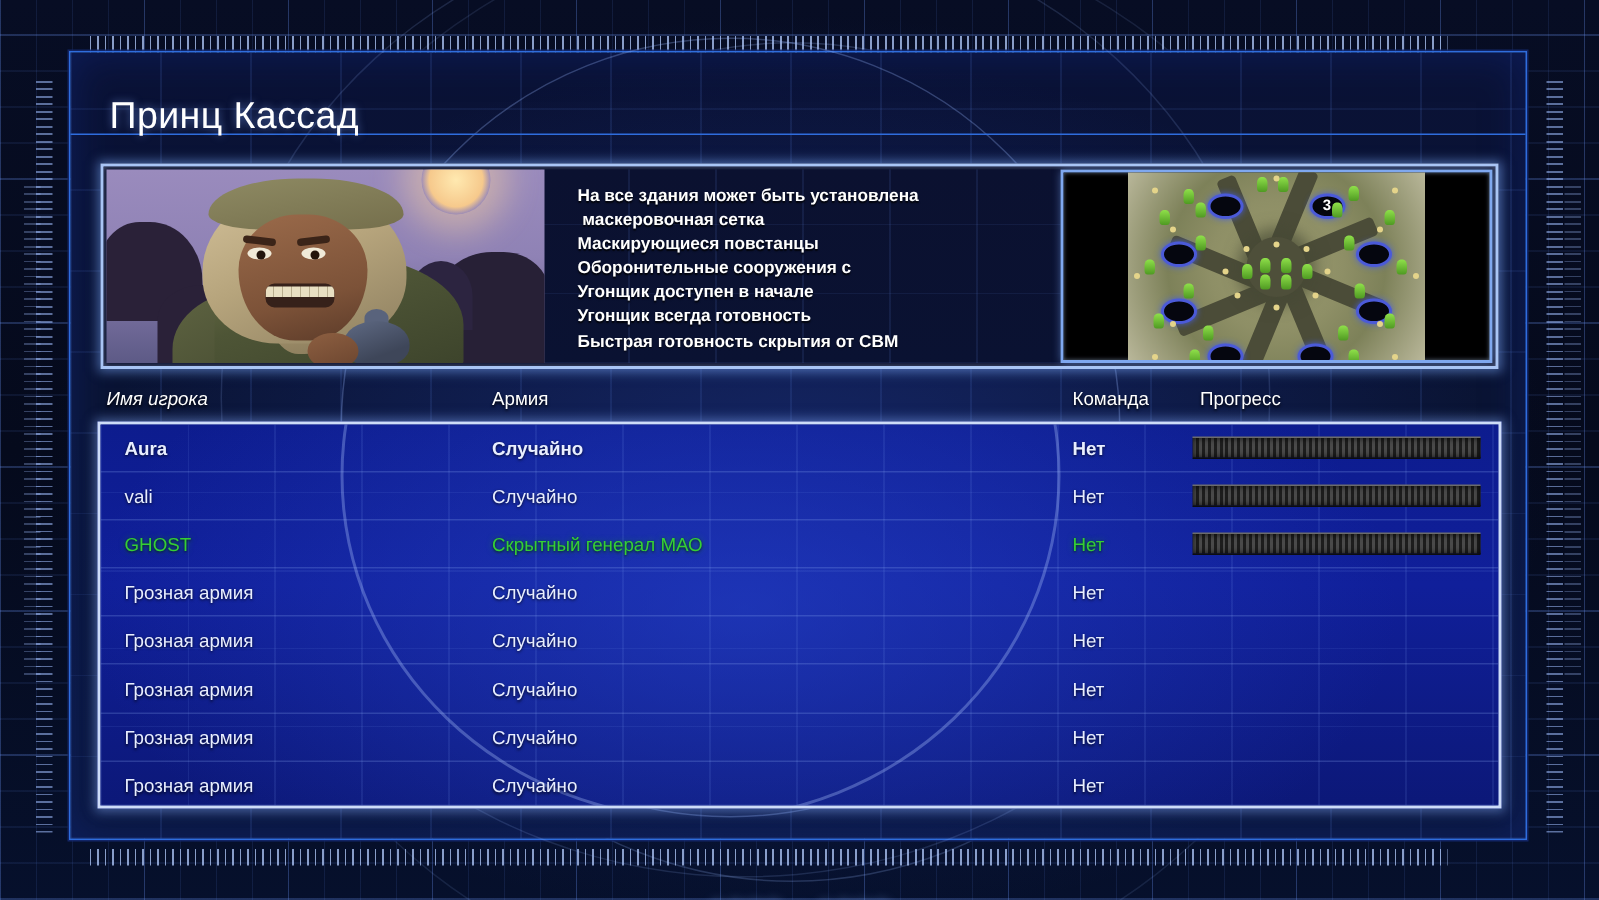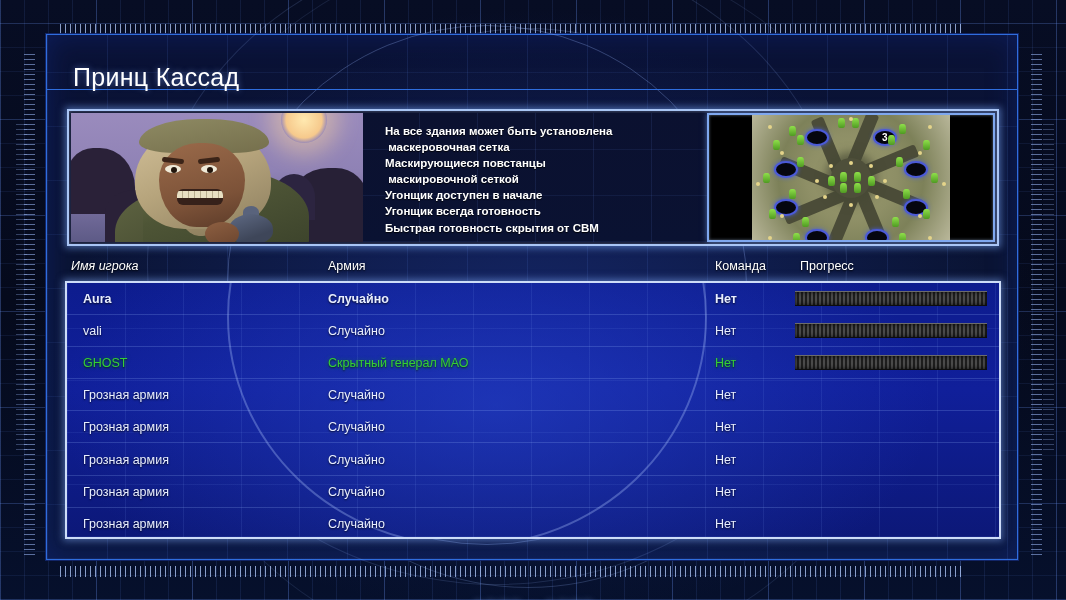--- a/index.html
+++ b/index.html
@@ -315,21 +315,21 @@
           <div class="s-kettle-top"></div>
           <div class="s-kettle"></div>
           <div class="s-hand"></div>
         </div>
 
         <div id="description">
           <div id="desc-list">
               <div class="desc-line">На все здания может быть установлена</div>
               <div class="desc-line"> маскеровочная сетка</div>
               <div class="desc-line">Маскирующиеся повстанцы</div>
-              <div class="desc-line"> маскировочной сеткой</div>
+              <div class="desc-line">Оборонительные сооружения с</div>
               <div class="desc-line">Угонщик доступен в начале</div>
               <div class="desc-line">Угонщик всегда готовность</div>
               <div class="desc-line">Быстрая готовность скрытия от СВМ</div>
             </div>
         </div>
 
         <div id="minimap-wrap">
           <div id="minimap">
               <div class="mm-spoke" style="transform: rotate(22.5deg) translateY(-50%);"></div>
               <div class="mm-spoke" style="transform: rotate(67.5deg) translateY(-50%);"></div>

